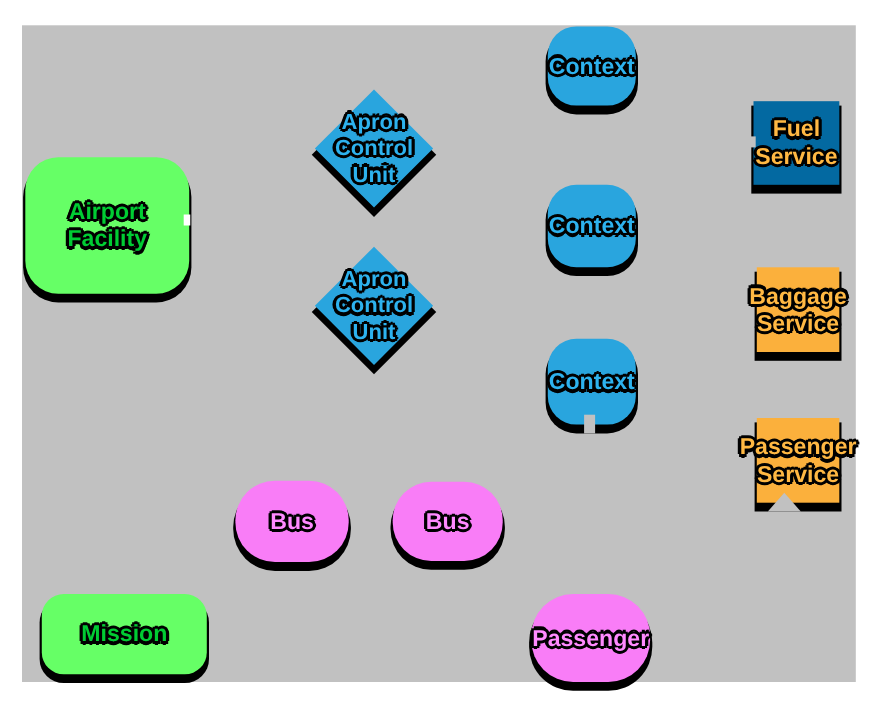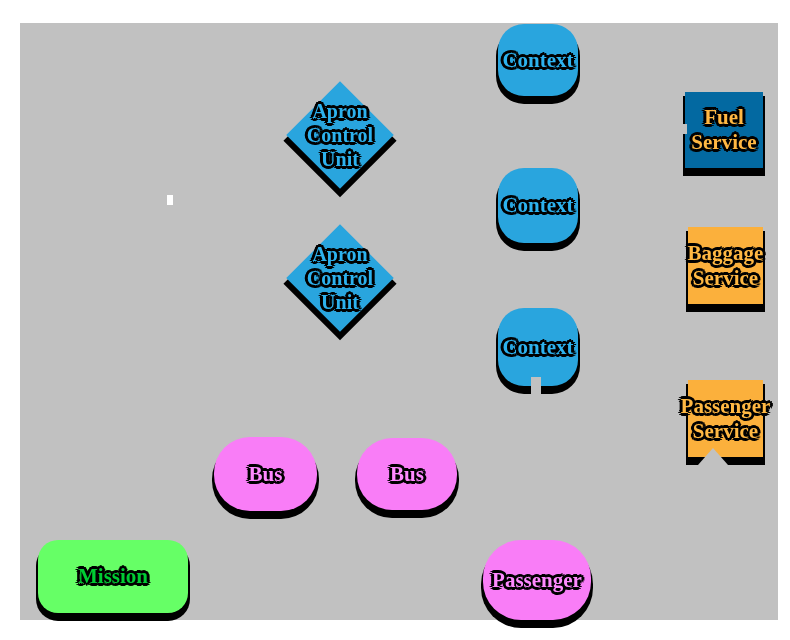--- a/index.html
+++ b/index.html
@@ -15,21 +15,20 @@
     box-shadow:0 6px 0 2px #000;
   }
   .label{
     font-weight:bold;font-size:21px;line-height:25px;text-align:center;
     white-space:pre-line;width:max-content;
     text-shadow:
       -2px -2px 0 #000, 0 -2px 0 #000, 2px -2px 0 #000,
       -2px  0  0 #000, 2px  0  0 #000,
       -2px  2px 0 #000, 0  2px 0 #000, 2px 2px 0 #000,
       -3px 0 0 #000, 3px 0 0 #000, 0 3px 0 #000, 0 -3px 0 #000;
-    font-family: Liberation Serif, serif;
   }
   .diamond-wrap{
     position:absolute;width:76px;height:76px;
     display:flex;align-items:center;justify-content:center;
   }
   .diamond{
     position:absolute;left:0;top:0;width:76px;height:76px;
     transform:rotate(45deg);
     box-shadow:4px 4px 0 2px #000;
   }
@@ -38,20 +37,24 @@
   .tri-up{
     position:absolute;z-index:5;width:0;height:0;
     border-left:15px solid transparent;border-right:15px solid transparent;
   }
 </style>
 </head>
 <body>
 
 <div class="canvas" style="background-color: rgb(193, 193, 193);">
 
+  <div class="node" style="left: 3px; top: 120px; width: 149px; height: 124px; border-radius: 30px; background-color: rgb(102, 255, 102);">
+    <div class="label" style="color: rgb(0, 204, 51);">Airport
+Facility</div>
+  </div>
   <div class="notch" style="left: 147px; top: 172px; width: 6px; height: 10px; background-color: rgb(255, 255, 255);"></div>
 
   <div class="node" style="left: 18px; top: 517px; width: 150px; height: 73px; border-radius: 20px; background-color: rgb(102, 255, 102);">
     <div class="label" style="color: rgb(0, 204, 51);">Mission</div>
   </div>
 
   <div class="diamond-wrap" style="left:282px;top:74px;">
     <div class="diamond" style="background-color: rgb(41, 165, 222);"></div>
     <div class="label" style="color: rgb(45, 178, 238);">Apron
 Control
@@ -77,21 +80,21 @@
     <div class="label" style="color: rgb(45, 178, 238);">Context</div>
   </div>
   <div class="notch" style="left: 511px; top: 354px; width: 10px; height: 17px; background-color: rgb(193, 193, 193);"></div>
 
   <div class="node" style="left: 665px; top: 69px; width: 78px; height: 76px; background-color: #0369a1;">
     <div class="label" style="color: rgb(255, 184, 67);">Fuel
 Service</div>
   </div>
   <div class="notch" style="left: 662px; top: 101px; width: 5px; height: 10px; background-color: rgb(193, 193, 193);"></div>
 
-  <div class="node" style="left: 668px; top: 204px; width: 75px; height: 77px; background-color: rgb(251, 176, 60);">
+  <div class="node" style="left: 668px; top: 220px; width: 75px; height: 77px; background-color: rgb(251, 176, 60);">
     <div class="label" style="color: rgb(255, 184, 67);">Baggage
 Service</div>
   </div>
 
   <div class="node" style="left: 668px; top: 357px; width: 75px; height: 77px; background-color: rgb(251, 176, 60);">
     <div class="label" style="color: rgb(255, 184, 67);">Passenger
 Service</div>
   </div>
   <div class="tri-up" style="left:678px;top:425px;border-bottom:17px solid #C1C1C1;"></div>
 

